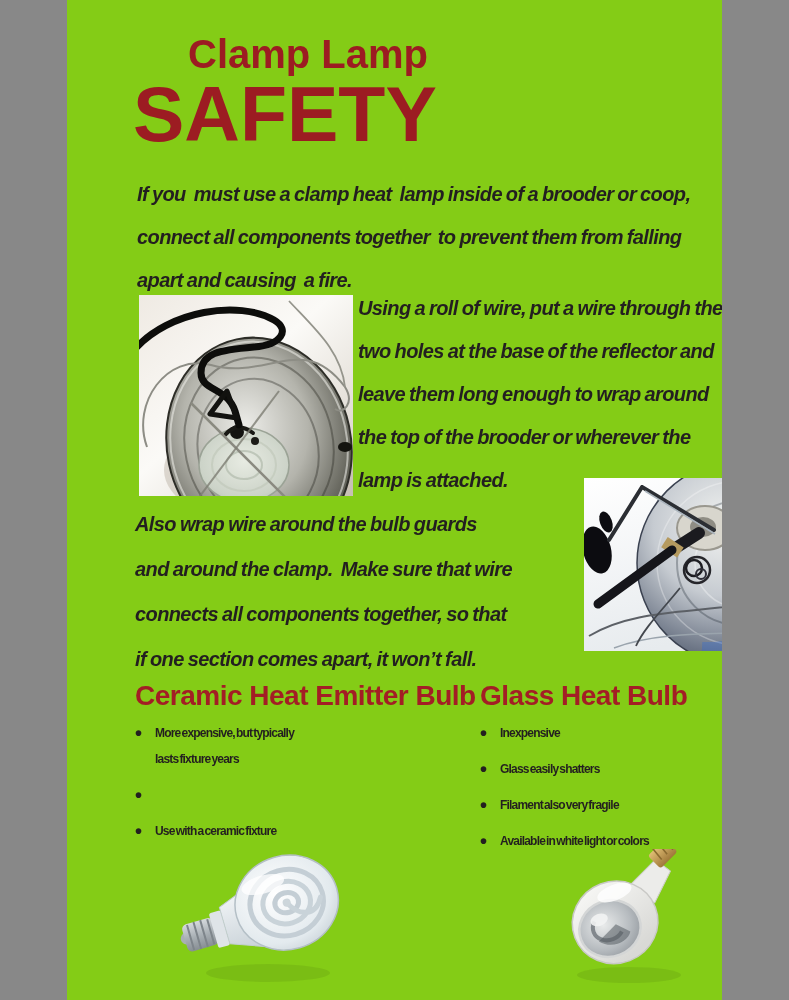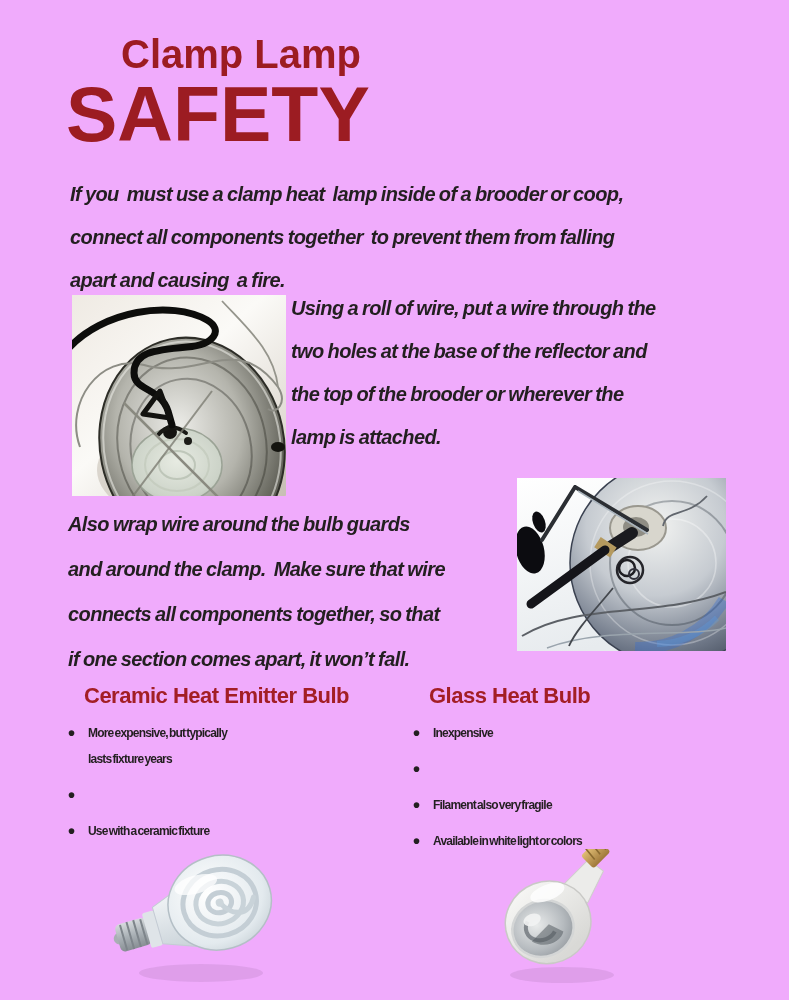--- a/index.html
+++ b/index.html
@@ -1,18 +1,18 @@
 <!DOCTYPE html>
 <html><head>
 <meta charset="utf-8">
 <style>
   html,body{margin:0;padding:0;background:#888;}
   .page{
-    position:relative;width:789px;height:1000px;margin:0 auto;
-    background:#f0abfc;overflow:hidden;
+    position:relative;width:655px;height:1000px;margin:0 auto;
+    background:#84cc16;overflow:hidden;
     font-family:"Liberation Sans", sans-serif;color:#231f20;
   }
   .abs{position:absolute;}
   .title-small{
     left:121px;top:31px;font-size:40px;line-height:46px;font-weight:bold;
     color:#9c1c22;letter-spacing:0px;white-space:pre;
   }
   .title-big{
     left:66px;top:74px;font-size:77px;line-height:80px;font-weight:bold;
     color:#9c1c22;letter-spacing:0px;white-space:pre;
@@ -28,22 +28,22 @@
   .photo{display:block;}
   .photo svg{display:block;}
   .photo1{left:72px;top:295px;width:214px;height:201px;}
   .photo2{left:517px;top:478px;width:209px;height:173px;}
   .photo-ceramic{left:106px;top:845px;width:178px;height:145px;}
   .photo-glass{left:494px;top:849px;width:150px;height:138px;}
   .col{width:360px;}
   .col-ceramic{left:68px;top:682px;}
   .col-glass{left:413px;top:682px;}
   .col-heading{
-    font-size:22px;line-height:28px;font-weight:bold;color:#a31e25;
-    letter-spacing:-0.5px;margin:0 0 10px 16px;white-space:pre;
+    font-size:28px;line-height:28px;font-weight:bold;color:#a31e25;
+    letter-spacing:-0.5px;margin:0 0 10px 0;white-space:pre;
   }
   .bullet{display:flex;margin-bottom:10px;}
   .bullet .marker{width:20px;flex:0 0 20px;font-size:20px;font-weight:bold;line-height:26px;}
   .bullet .btext{font-size:12px;font-weight:bold;letter-spacing:-0.8px;word-spacing:-1.5px;}
   .bullet .btext .line{line-height:26px;}
 </style>
 </head>
 <body>
 
 <div class="page">
@@ -97,20 +97,21 @@
       <path d="M8,152 C-8,108 28,58 72,70 C128,86 164,36 206,92 C216,108 204,120 196,114" fill="none" stroke="#8d8d85" stroke-width="2"></path>
       <path d="M150,6 C176,34 202,56 206,92" fill="none" stroke="#95958c" stroke-width="1.8"></path>
       <path d="M-5,55 C30,15 100,5 135,25 C152,35 142,50 115,52 C80,55 62,58 62,78 C62,96 88,92 96,116 L100,130" fill="none" stroke="#0d0d0b" stroke-width="7" stroke-linecap="round"></path>
       <path d="M88,96 l-17,23 l27,4 z" fill="none" stroke="#12120f" stroke-width="5" stroke-linejoin="round"></path>
     </svg>
   </span>
 
   <div class="abs body-text para-wire">
     <div class="line">Using a roll of wire, put a wire through the</div>
     <div class="line">two holes at the base of the reflector and</div>
+    <div class="line">leave them long enough to wrap around</div>
     <div class="line">the top of the brooder or wherever the</div>
     <div class="line">lamp is attached.</div>
   </div>
 
   <div class="abs body-text para-wrap">
     <div class="line">Also wrap wire around the bulb guards</div>
     <div class="line">and around the clamp.  Make sure that wire</div>
     <div class="line">connects all components together, so that</div>
     <div class="line">if one section comes apart, it won’t fall.</div>
   </div>
@@ -178,20 +179,23 @@
   <section class="abs col col-glass">
     <h3 class="col-heading">Glass Heat Bulb</h3>
     <div class="bullet">
       <span class="marker">•</span>
       <span class="btext">
         <div class="line">Inexpensive</div>
       </span>
     </div>
     <div class="bullet">
       <span class="marker">•</span>
+      <span class="btext">
+        <div class="line">Glass easily shatters</div>
+      </span>
     </div>
     <div class="bullet">
       <span class="marker">•</span>
       <span class="btext">
         <div class="line">Filament also very fragile</div>
       </span>
     </div>
     <div class="bullet">
       <span class="marker">•</span>
       <span class="btext">

